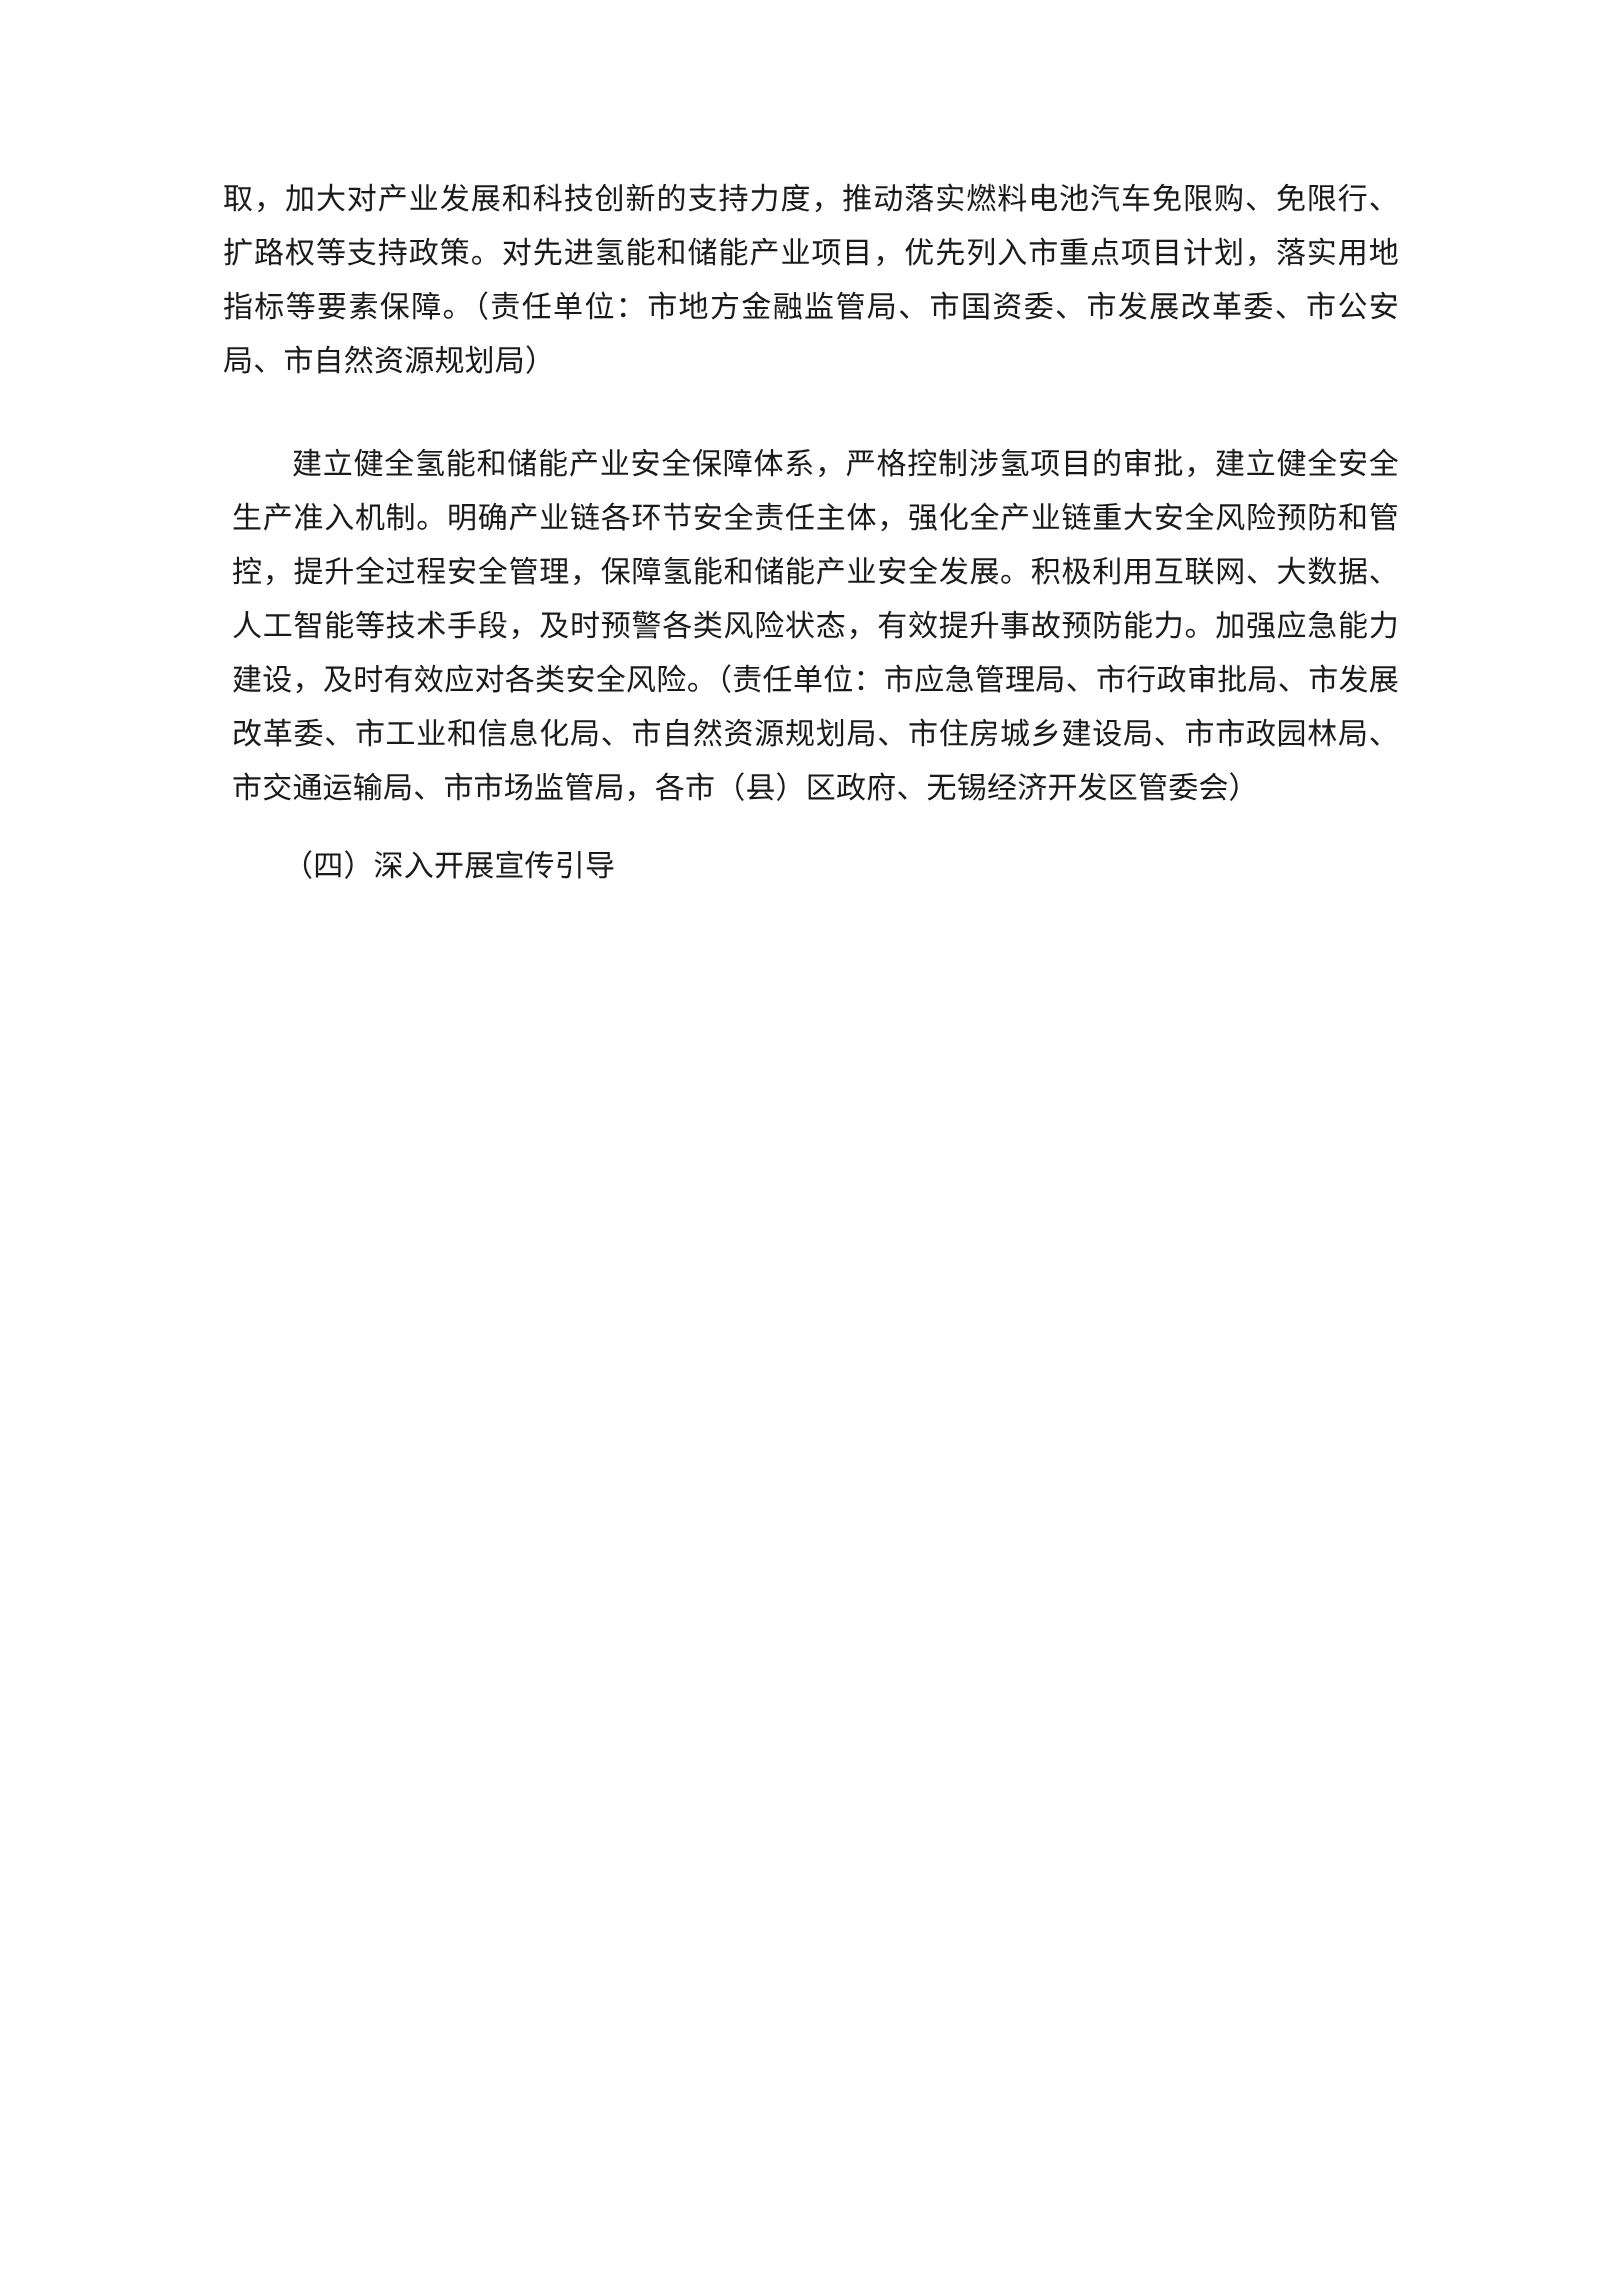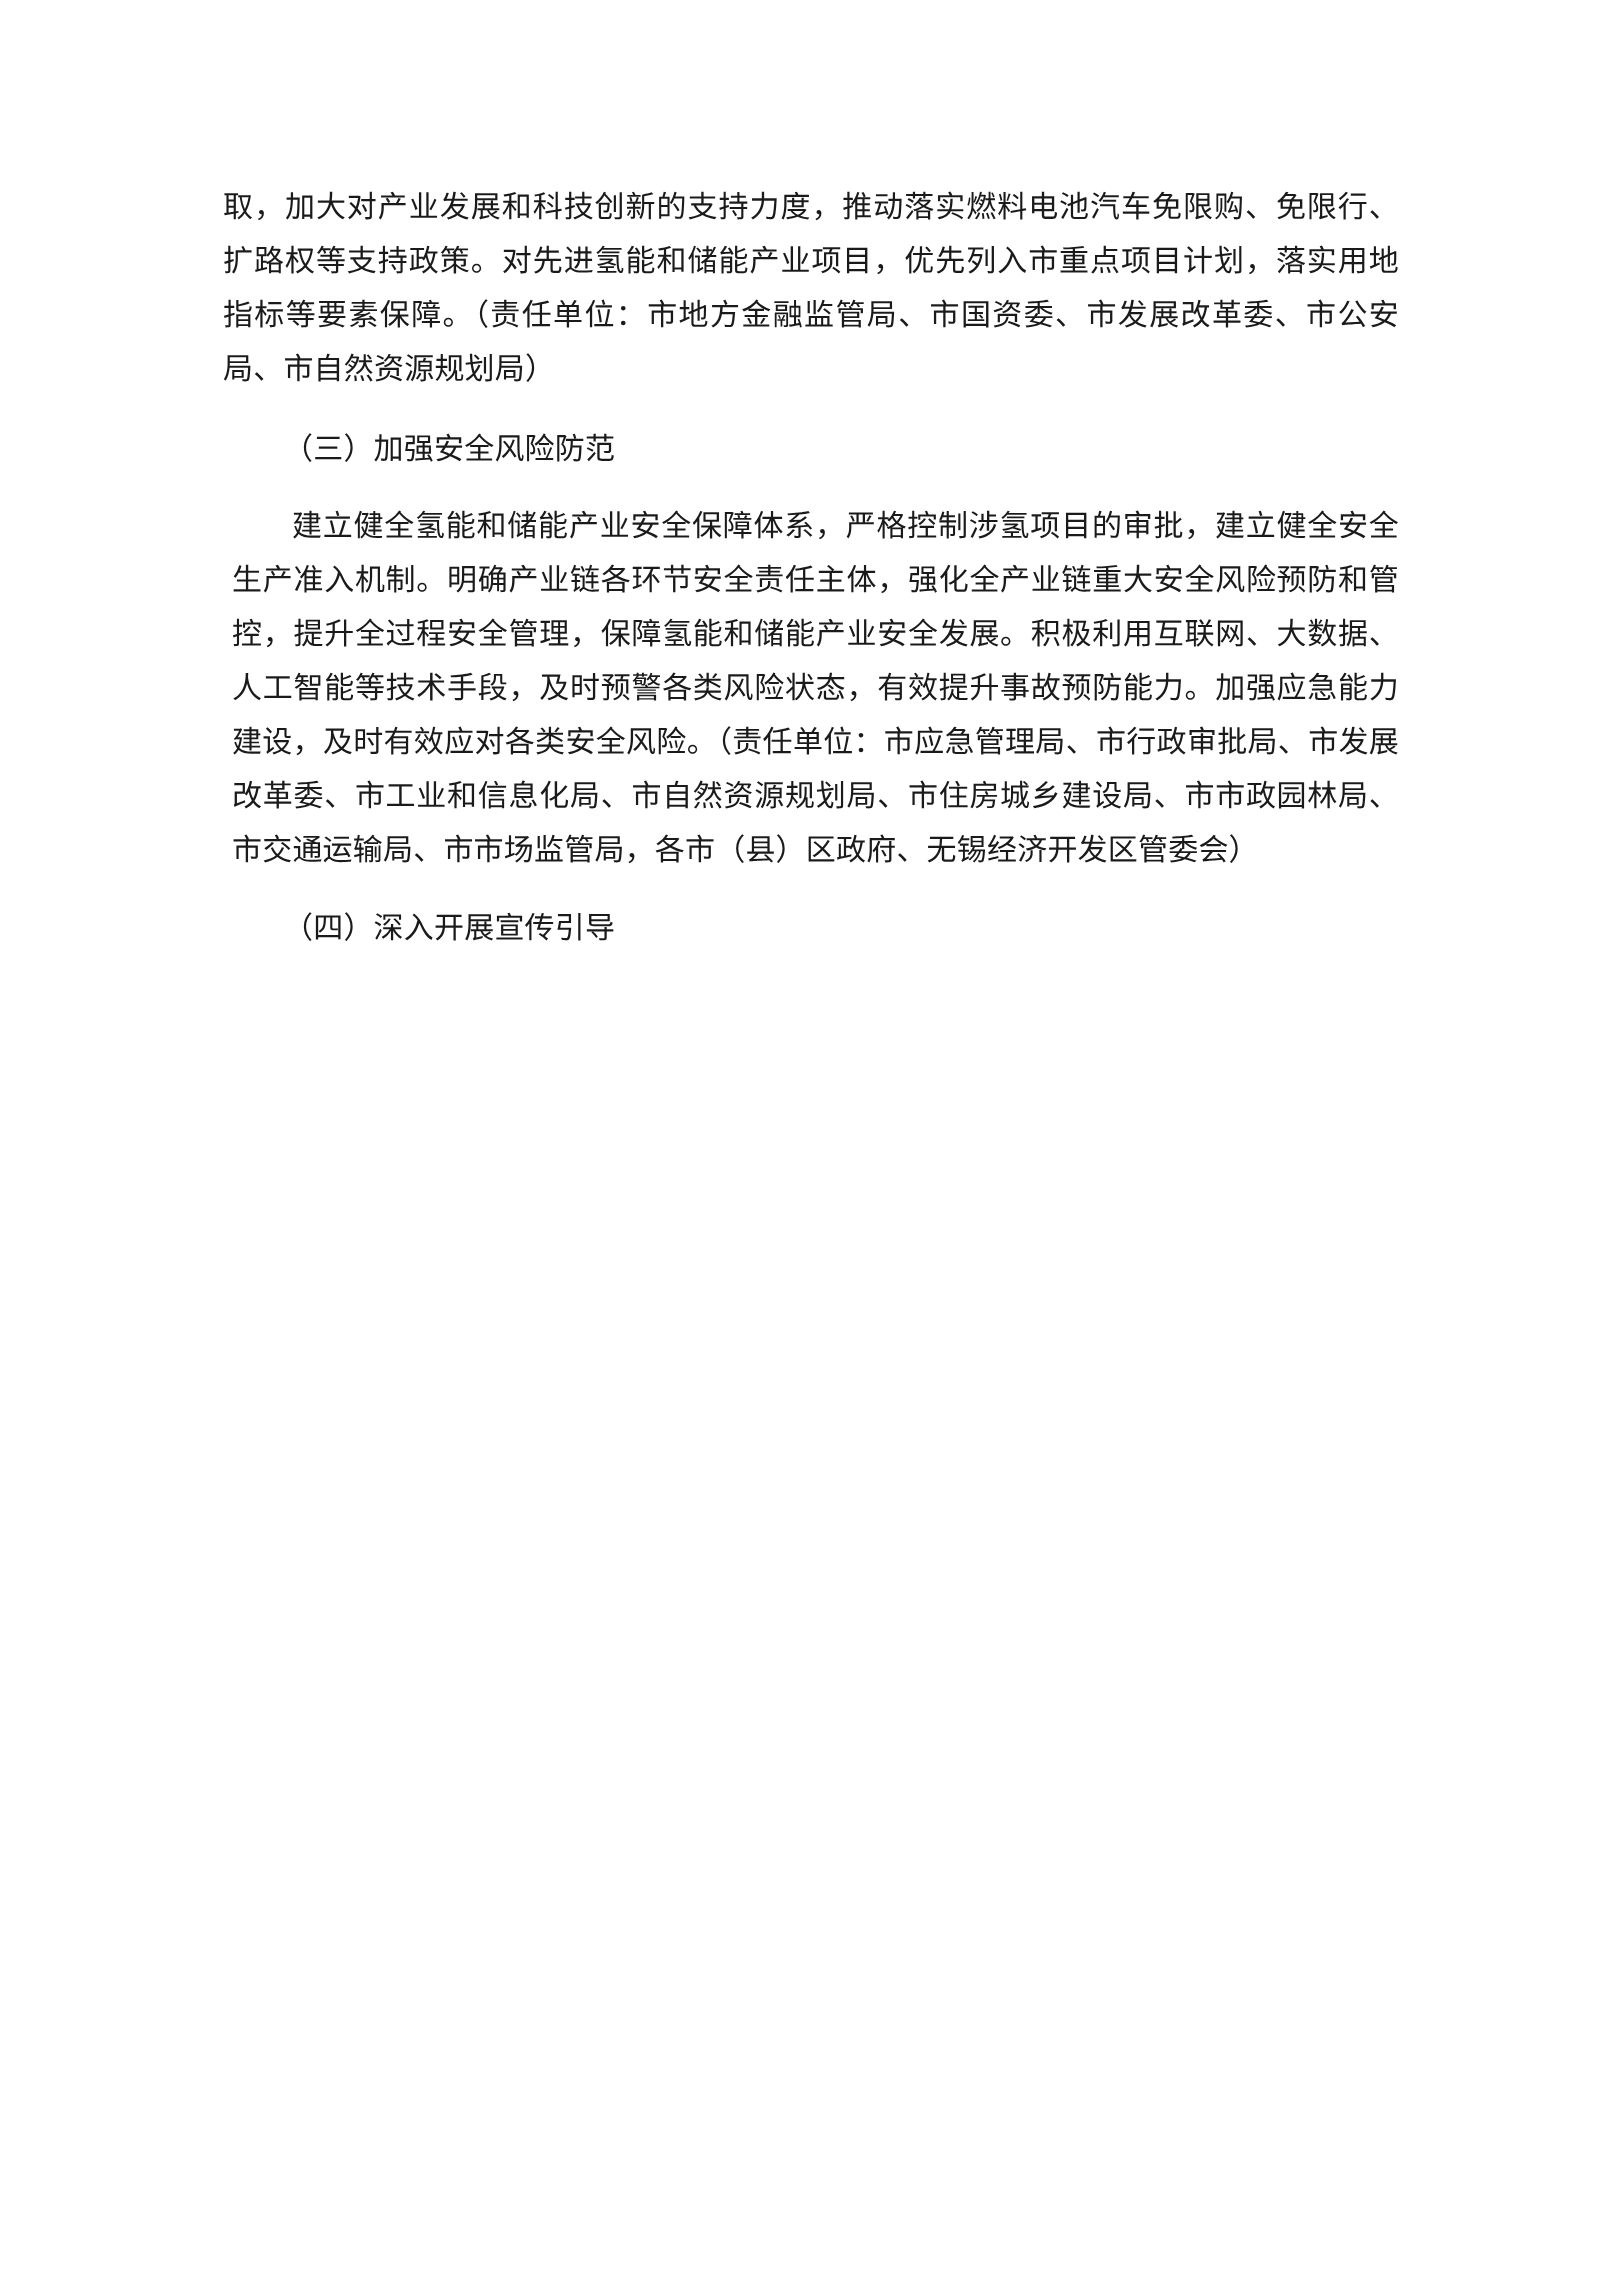--- a/index.html
+++ b/index.html
@@ -13,21 +13,21 @@
     height: 2293px;
     background: #ffffff;
     box-sizing: border-box;
     font-family: "Liberation Serif", "DejaVu Serif", serif;
     color: #1a1a1a;
     overflow: hidden;
   }
   .content {
     position: absolute;
     left: 223px;
-    top: 180px;
+    top: 172px;
     width: 1176px;
   }
   .para {
     font-size: 30px;
     line-height: 54px;
     text-align: justify;
     text-justify: inter-ideograph;
     letter-spacing: 0.2px;
     margin: 0;
     word-break: break-all;
@@ -49,21 +49,20 @@
 </head>
 <body>
 
 <div class="page">
   <div class="content">
 
     <p class="para">取，加大对产业发展和科技创新的支持力度，推动落实燃料电池汽车免限购、免限行、扩路权等支持政策。对先进氢能和储能产业项目，优先列入市重点项目计划，落实用地指标等要素保障。（责任单位：市地方金融监管局、市国资委、市发展改革委、市公安局、市自然资源规划局）</p>
 
     <div class="gap-md"></div>
 
-    <p class="heading">（三）加强安全风险防范</p>
 
     <div class="gap-sm"></div>
 
     <p class="para indent">建立健全氢能和储能产业安全保障体系，严格控制涉氢项目的审批，建立健全安全生产准入机制。明确产业链各环节安全责任主体，强化全产业链重大安全风险预防和管控，提升全过程安全管理，保障氢能和储能产业安全发展。积极利用互联网、大数据、人工智能等技术手段，及时预警各类风险状态，有效提升事故预防能力。加强应急能力建设，及时有效应对各类安全风险。（责任单位：市应急管理局、市行政审批局、市发展改革委、市工业和信息化局、市自然资源规划局、市住房城乡建设局、市市政园林局、市交通运输局、市市场监管局，各市（县）区政府、无锡经济开发区管委会）</p>
 
     <div class="gap-sm"></div>
 
     <p class="heading">（四）深入开展宣传引导</p>
 
     <div class="gap-sm"></div>

